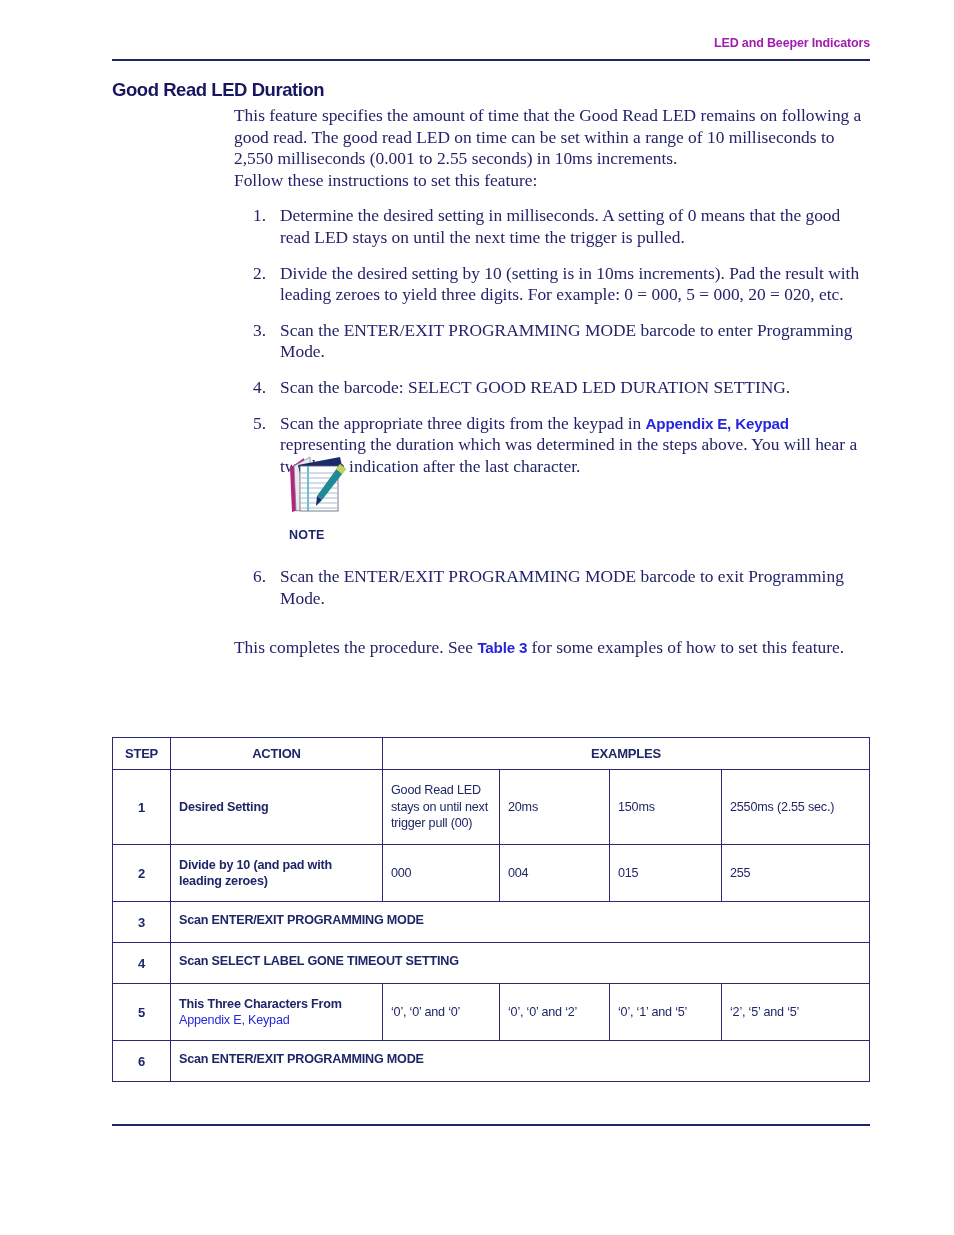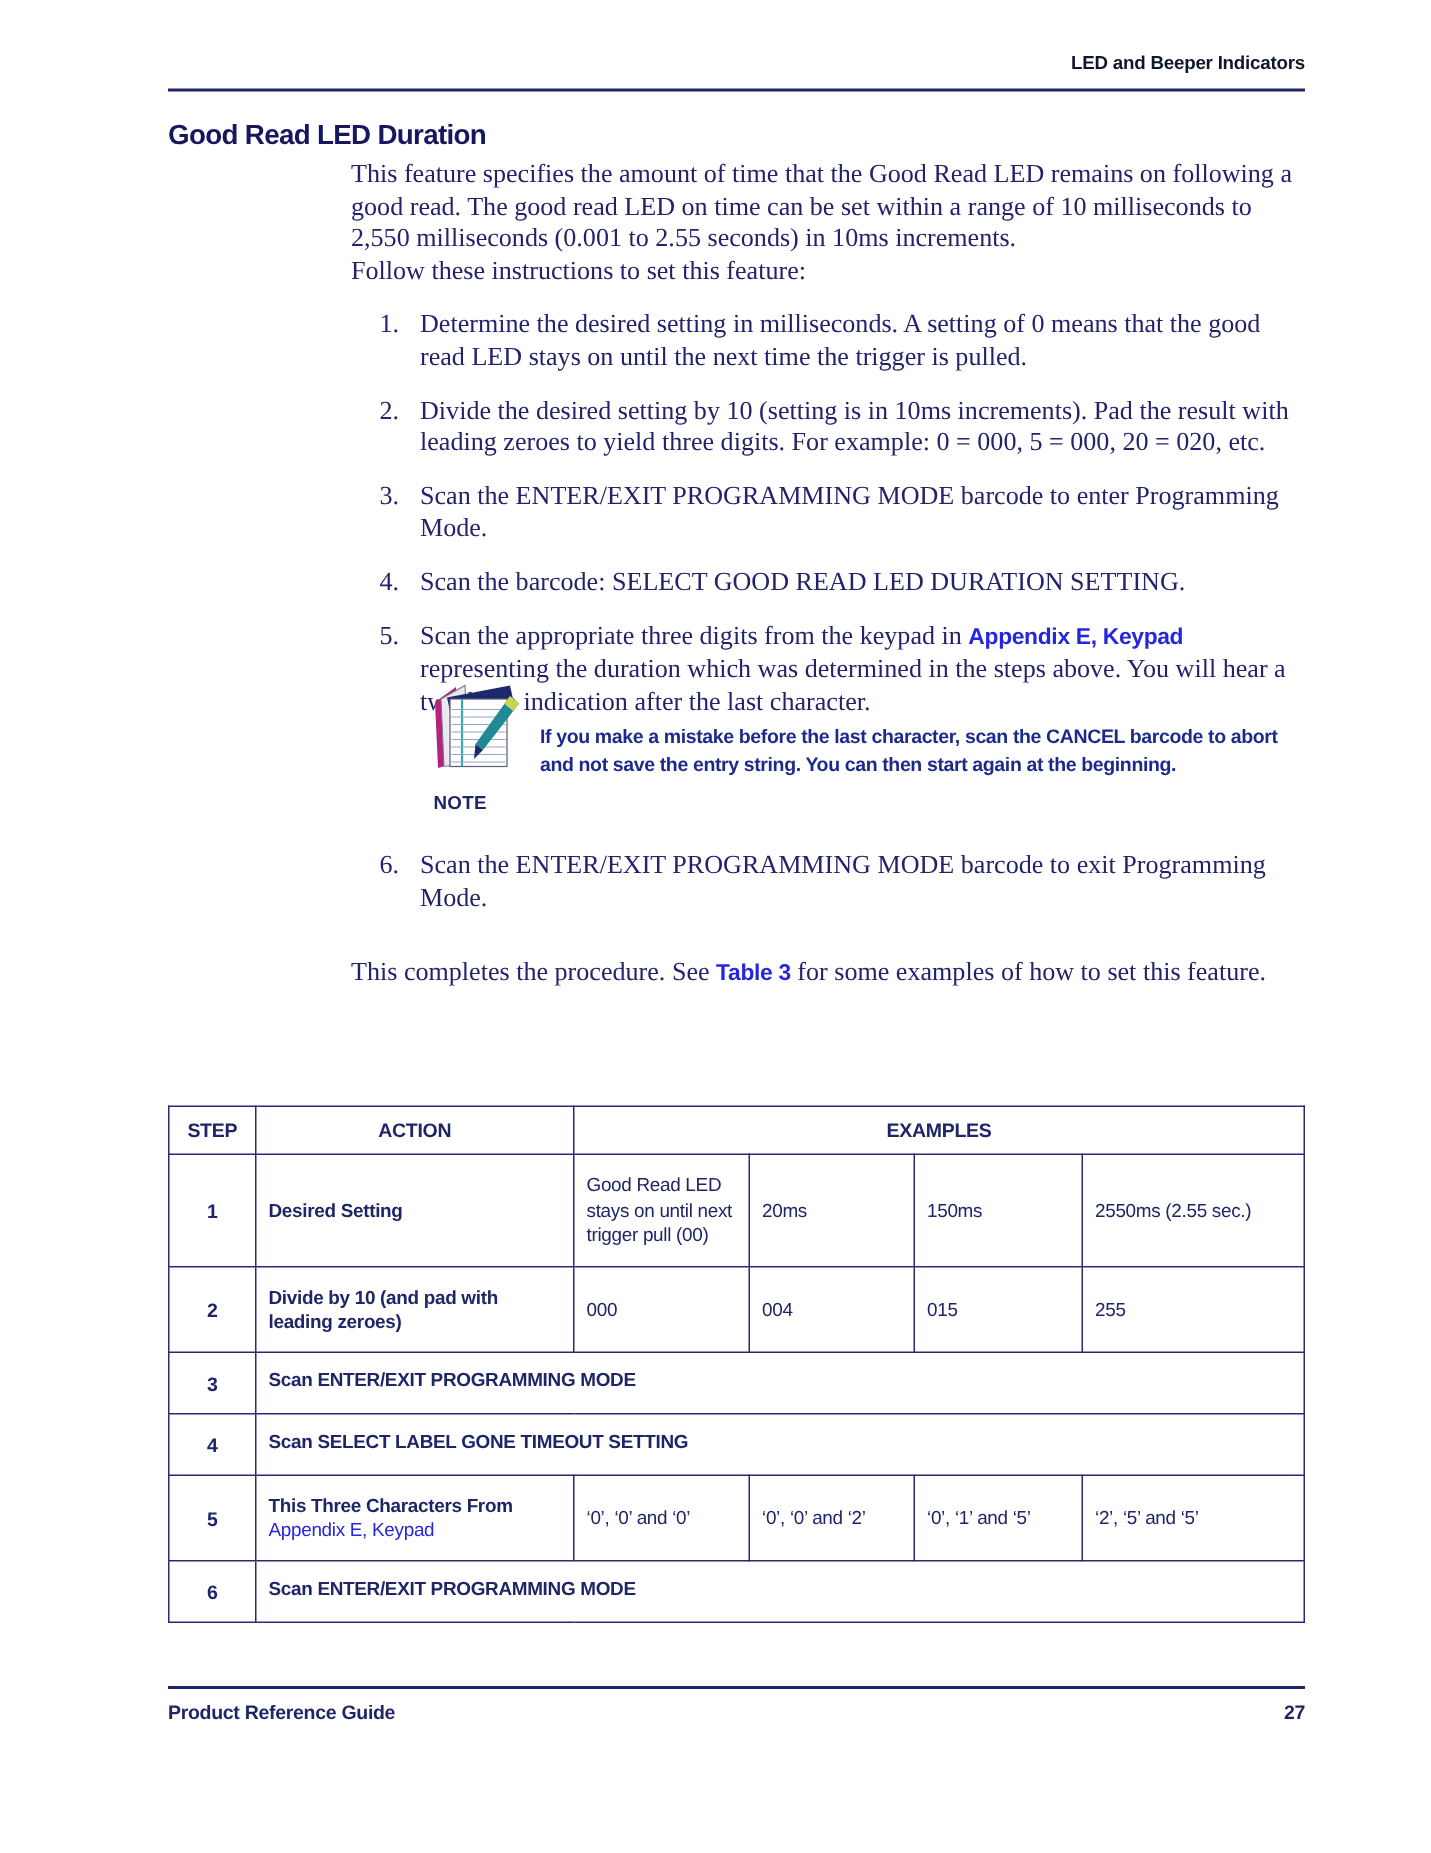--- a/index.html
+++ b/index.html
@@ -31,21 +31,21 @@
     left: 112px;
     top: 33px;
     width: 758px;
     text-align: right;
   }
   .page-header .hdr-text {
     font-family: "Liberation Sans", "DejaVu Sans", sans-serif;
     font-size: 12.5px;
     font-weight: 600;
     letter-spacing: -0.15px;
-    color: #0f172a;
+    color: #a21caf;
     display: inline-block;
   }
   .rule {
     position: absolute;
     left: 112px;
     width: 758px;
     height: 1.6px;
     background: #1f2667;
   }
   .rule-top { top: 59px; }
@@ -307,21 +307,20 @@
             <line x1="17" y1="54" x2="53" y2="54"></line>
           </g>
 
           <polygon points="56,10 62,15 38,46 33,42" fill="#1f8a94"></polygon>
           <polygon points="56,10 62,15 58,20 52,15" fill="#c9d455"></polygon>
 
           <polygon points="33,42 38,46 32,52" fill="#1b2a6b"></polygon>
         </svg>
         <span class="note-label">NOTE</span>
       </div>
-      <div class="note-text">If you make a mistake before the last character, scan the CANCEL barcode to abort and not save the entry string. You can then start again at the beginning.</div>
     </div>
   </div>
 
   <div class="body-col" style="top:566px;">
     <div class="olist">
       <div class="oitem" style="margin-top:0;">
         <span class="num">6.</span>
         <span class="txt">Scan the ENTER/EXIT PROGRAMMING MODE barcode to exit Programming Mode.</span>
       </div>
     </div>
@@ -383,18 +382,14 @@
         <td class="cell-example">‘2’, ‘5’ and ‘5’</td>
       </tr>
       <tr class="row-short">
         <td class="cell-step">6</td>
         <td class="cell-span" colspan="5">Scan ENTER/EXIT PROGRAMMING MODE</td>
       </tr>
     </tbody>
   </table>
 
   <div class="rule rule-bottom"></div>
-  <div class="page-footer">
-    <span>Product Reference Guide</span>
-    <span>27</span>
-  </div>
 
 </div>
 
 </body></html>

